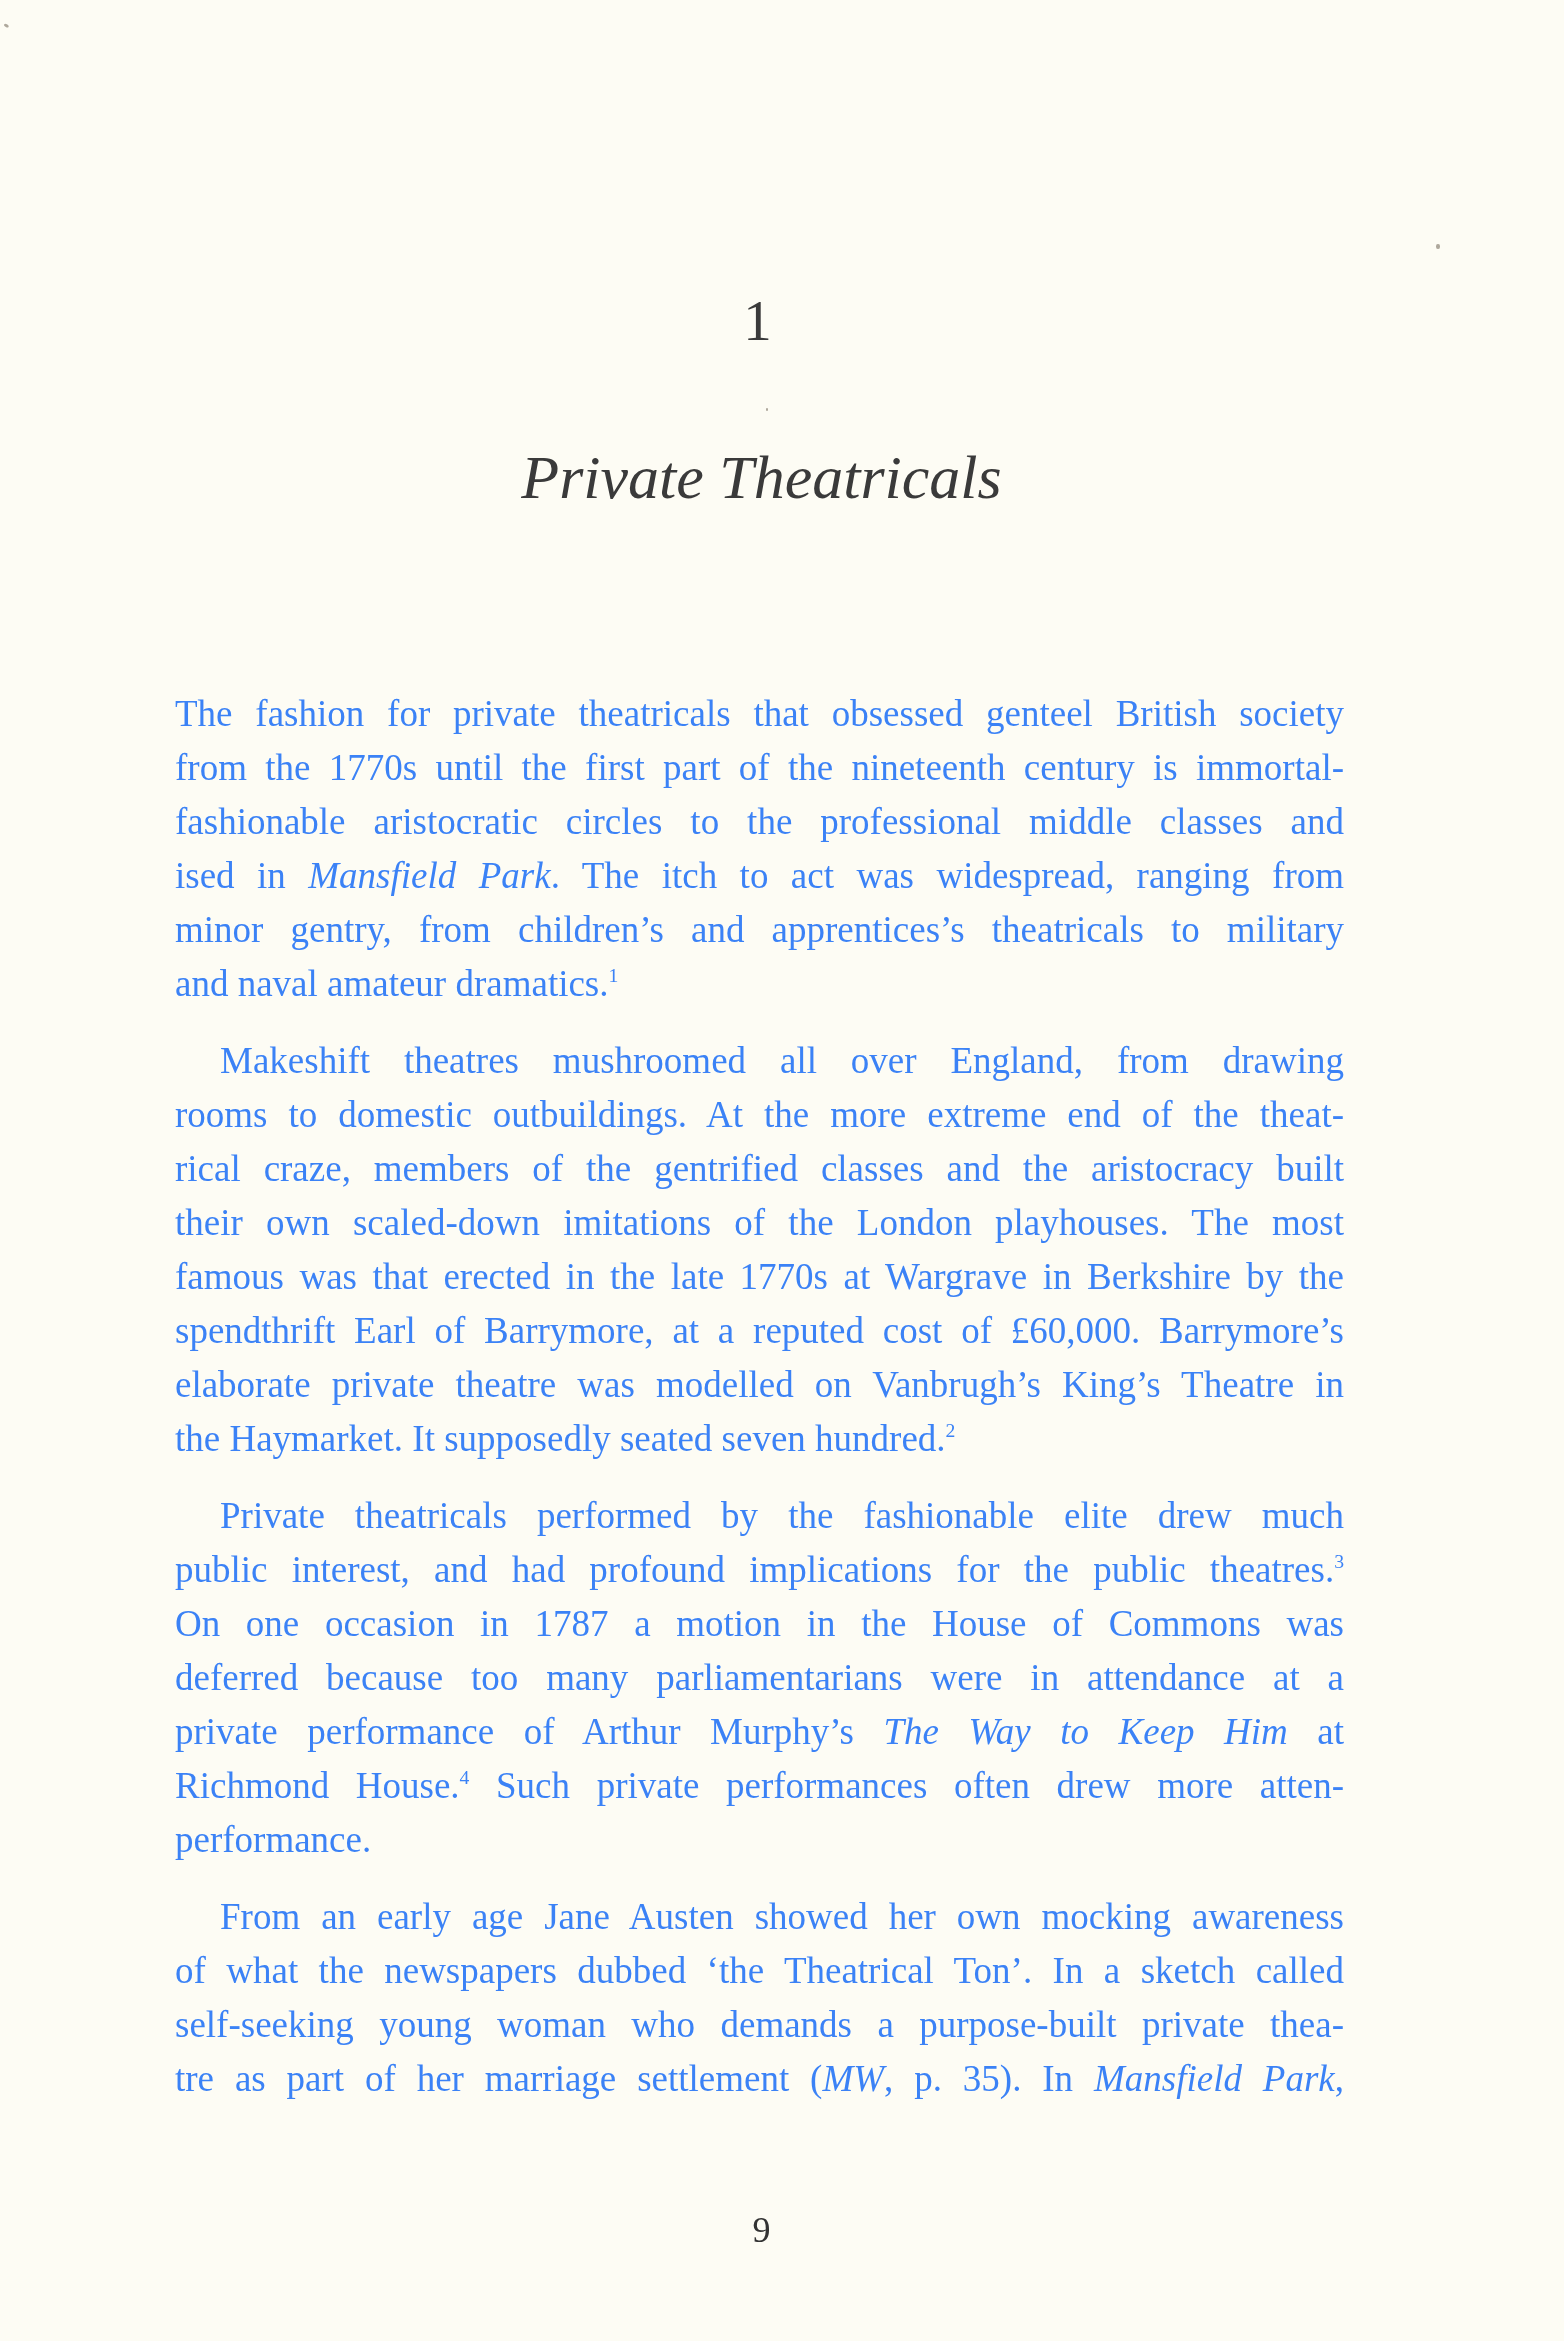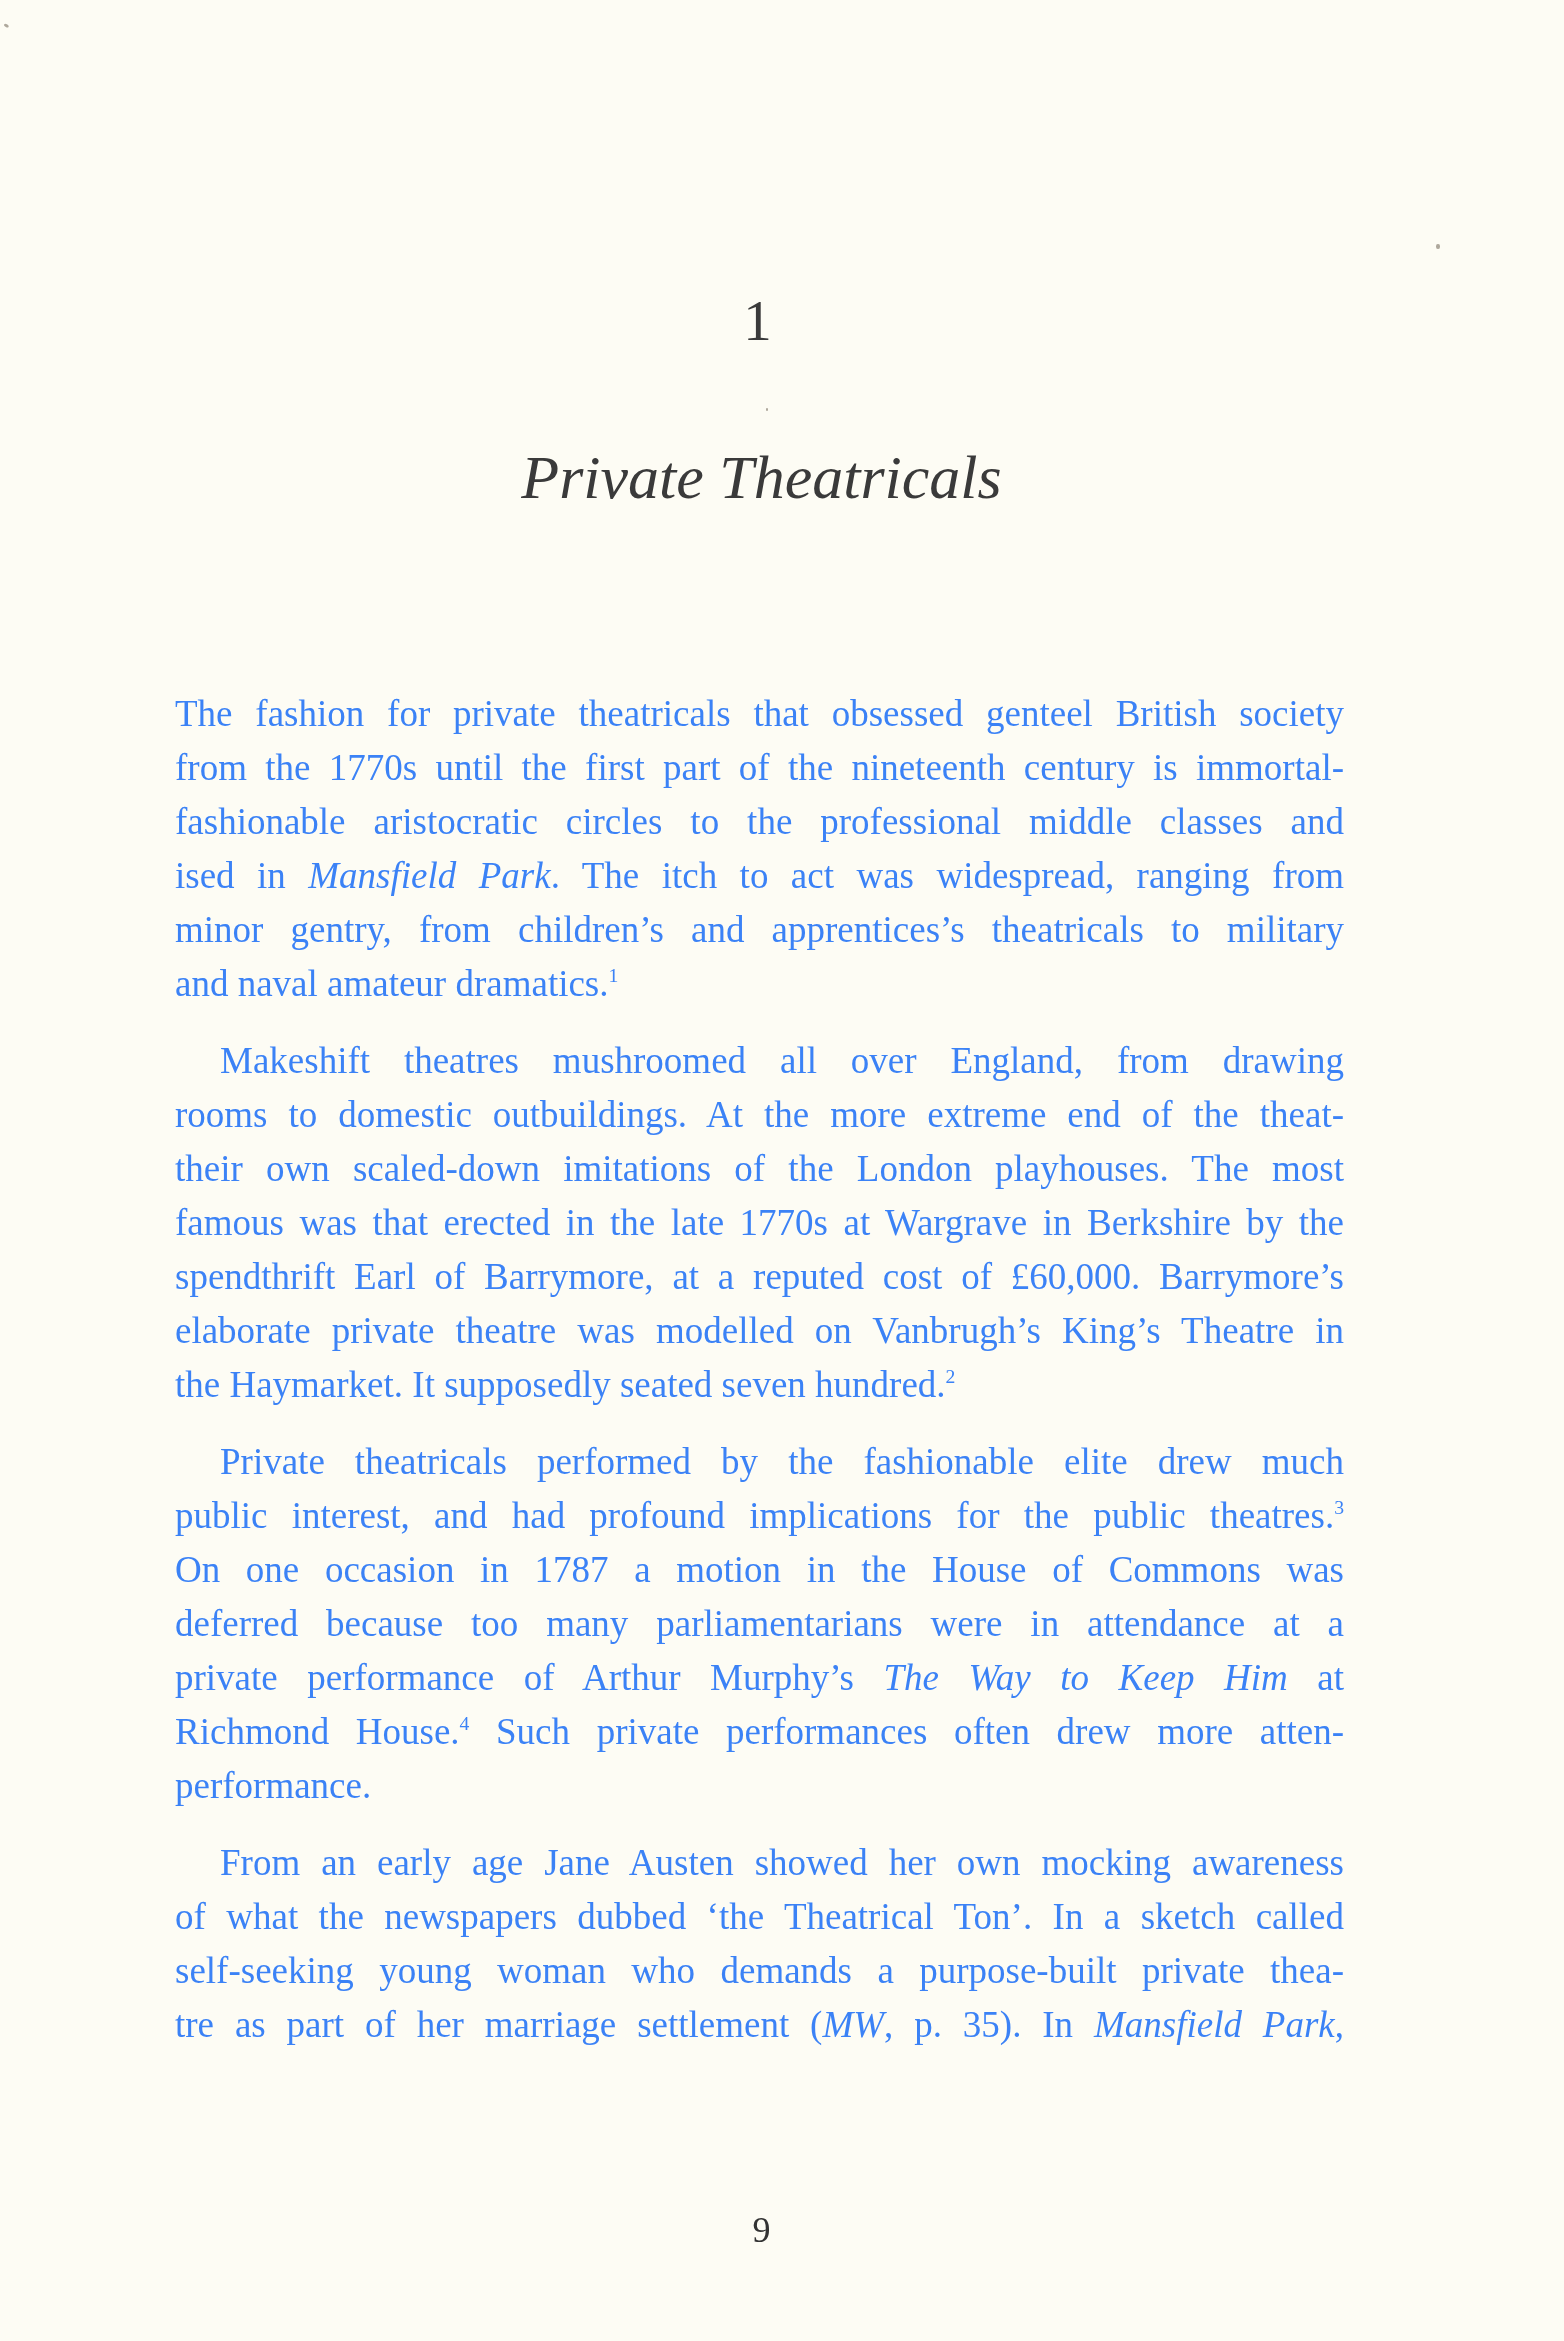--- a/index.html
+++ b/index.html
@@ -77,20 +77,21 @@
       <span class="line"><span>The fashion for private theatricals that obsessed genteel British society</span></span>
       <span class="line"><span>from the 1770s until the first part of the nineteenth century is immortal-</span></span>
       <span class="line"><span>fashionable aristocratic circles to the professional middle classes and</span></span>
       <span class="line"><span>ised in </span><em>Mansfield Park</em><span>. The itch to act was widespread, ranging from</span></span>
       <span class="line"><span>minor gentry, from children’s and apprentices’s theatricals to military</span></span>
       <span class="line last"><span>and naval amateur dramatics.</span><sup>1</sup></span>
     </div>
     <div>
       <span class="line indent"><span>Makeshift theatres mushroomed all over England, from drawing</span></span>
       <span class="line"><span>rooms to domestic outbuildings. At the more extreme end of the theat-</span></span>
+      <span class="line"><span>rical craze, members of the gentrified classes and the aristocracy built</span></span>
       <span class="line"><span>their own scaled-down imitations of the London playhouses. The most</span></span>
       <span class="line"><span>famous was that erected in the late 1770s at Wargrave in Berkshire by the</span></span>
       <span class="line"><span>spendthrift Earl of Barrymore, at a reputed cost of £60,000. Barrymore’s</span></span>
       <span class="line"><span>elaborate private theatre was modelled on Vanbrugh’s King’s Theatre in</span></span>
       <span class="line last"><span>the Haymarket. It supposedly seated seven hundred.</span><sup>2</sup></span>
     </div>
     <div>
       <span class="line indent"><span>Private theatricals performed by the fashionable elite drew much</span></span>
       <span class="line"><span>public interest, and had profound implications for the public theatres.</span><sup>3</sup></span>
       <span class="line"><span>On one occasion in 1787 a motion in the House of Commons was</span></span>

